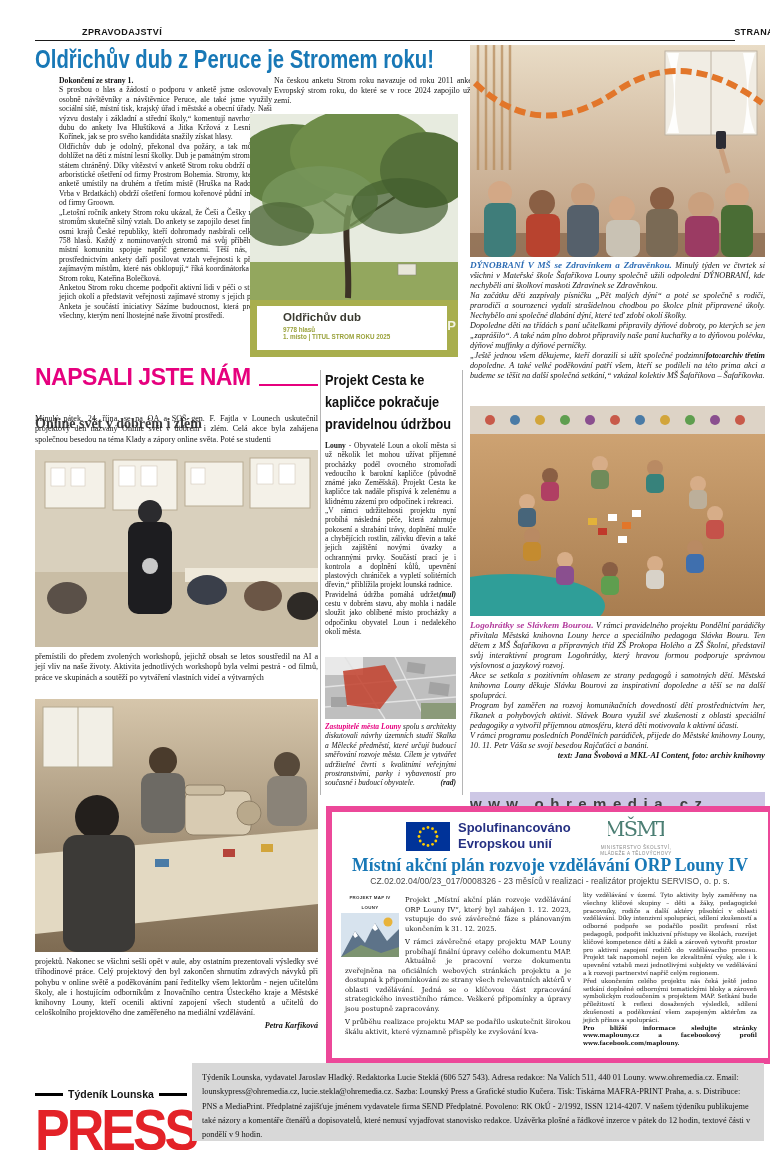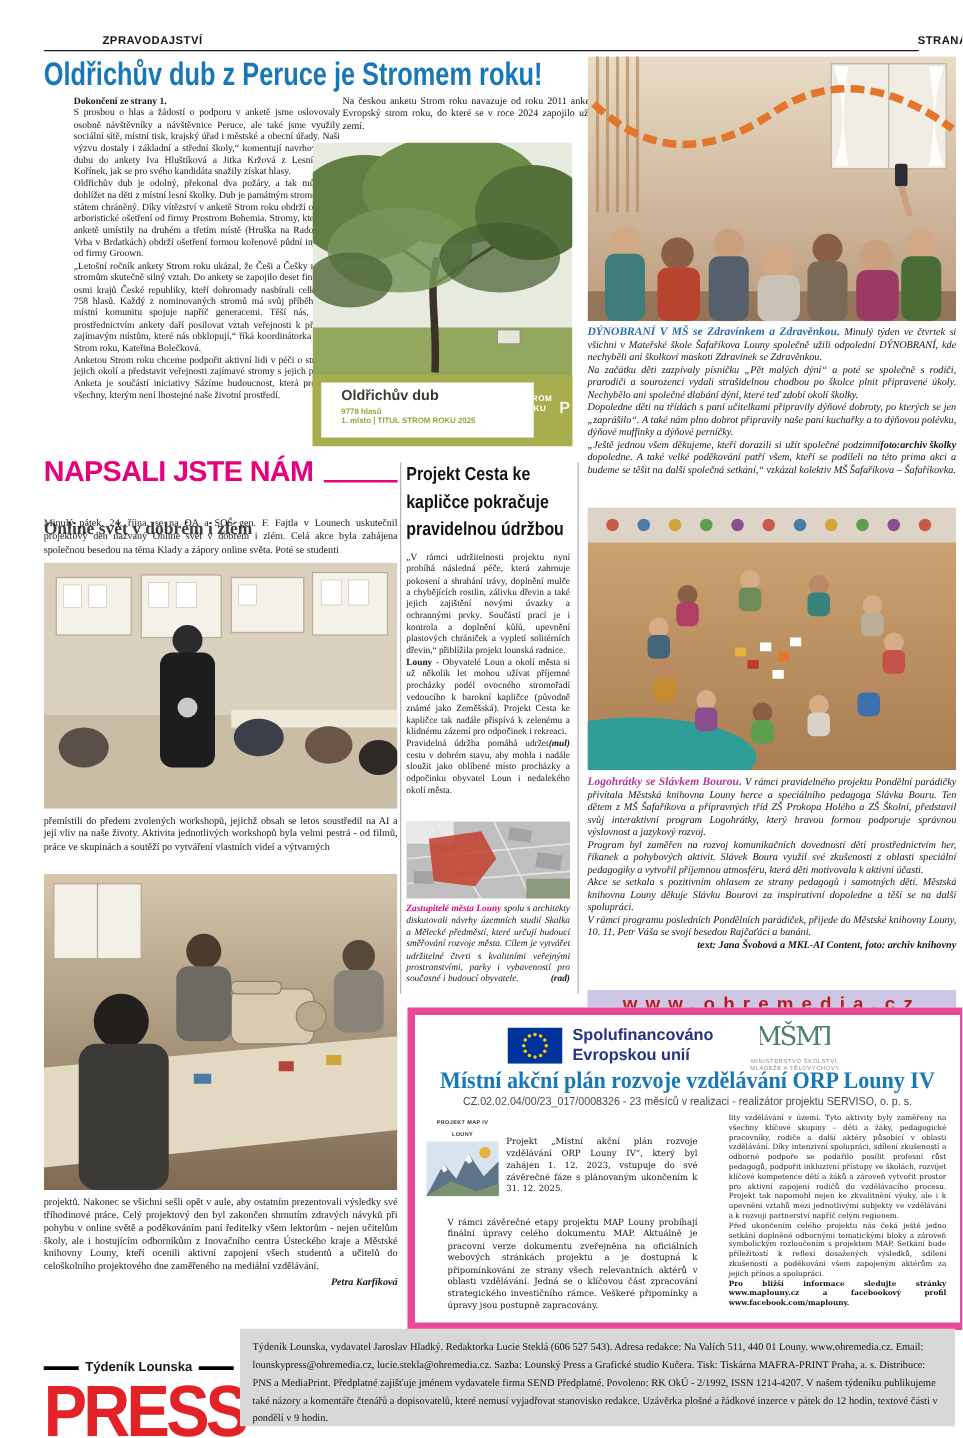--- a/index.html
+++ b/index.html
@@ -23,42 +23,42 @@
   .photo{overflow:hidden;}
   .photo svg{display:block;width:100%;height:100%;}
   .tree-photo{top:114px;left:250px;width:208px;height:186px;}
   .photo1{top:45px;left:470px;width:295px;height:212px;}
   .photo2{top:406px;left:470px;width:295px;height:210px;}
   .photoA{top:450px;left:35px;width:283px;height:197px;}
   .photoB{top:699px;left:35px;width:283px;height:253px;}
   .map-photo{top:657px;left:325px;width:131px;height:62px;}
   
   .tree-cap{top:300px;left:250px;width:208px;height:57px;background:#a8ae4d;}
-  .tree-card{position:absolute;left:7px;top:6px;width:138px;height:34px;background:#fff;padding:5px 16px;}
+  .tree-card{position:absolute;left:7px;top:6px;width:138px;height:34px;background:#fff;padding:5px 26px;}
   .tree-card .t{font-family:"Liberation Sans",sans-serif;font-weight:bold;font-size:11.5px;color:#3a3a30;}
   .tree-card .v{font-family:"Liberation Sans",sans-serif;font-weight:bold;font-size:6.3px;color:#9aa23c;margin-top:3px;}
   .tree-card .m{font-family:"Liberation Sans",sans-serif;font-weight:bold;font-size:6.3px;color:#9aa23c;}
   .strom-logo{position:absolute;right:16px;top:12px;display:flex;gap:4px;align-items:center;}
   .strom-logo .w{font-family:"Liberation Sans",sans-serif;font-weight:bold;font-size:6.5px;
                  line-height:1.1;color:#fff;letter-spacing:.5px;}
   .partner-p{position:absolute;right:2px;top:18px;color:rgba(255,255,255,.85);
              font-family:"Liberation Sans",sans-serif;font-weight:bold;font-size:13px;}
   
   .italcol{font-style:italic;font-size:8.2px;line-height:10px;text-align:justify;}
   .italcol p{margin:0;}
   .dyno{top:260px;left:470px;width:295px;}
   .logoh{top:620px;left:470px;width:295px;}
   .lead-blue{font-weight:bold;color:#2e6db4;font-size:9.2px;}
   .lead-purple{font-weight:bold;color:#b23a9b;font-size:9.2px;}
   .credit{float:right;font-weight:bold;}
   .credit-line{text-align:right;font-weight:bold;}
   
-  .banner{top:792px;left:470px;width:295px;height:24px;background:#cdc7e5;text-align:center;
+  .banner{top:792px;left:470px;width:295px;height:24px;background:#cdc7e5;
           line-height:24px;font-family:"Liberation Sans",sans-serif;font-weight:bold;font-size:15px;
-          letter-spacing:6.5px;color:#b91c1c;}
+          letter-spacing:6.5px;color:#404040;}
   
   .napsali-title{top:366px;left:35px;width:283px;display:flex;align-items:flex-end;}
   .napsali-title .txt{font-family:"Liberation Sans",sans-serif;font-weight:bold;font-size:23px;
           color:#e6007e;line-height:1;letter-spacing:-.5px;}
   .napsali-title .line{flex:1;height:2.5px;background:#e6007e;margin:0 0 3px 8px;}
   .online-sub{top:416px;left:35px;font-weight:bold;font-size:14px;color:#404040;}
   .napP{width:283px;left:35px;font-size:8.1px;line-height:10.3px;text-align:justify;}
   .nap1{top:414px;} .nap2{top:652px;} .nap3{top:957px;}
   .sigline{text-align:right;font-weight:bold;font-style:italic;margin-top:2px;}
   
@@ -78,21 +78,21 @@
             font-weight:bold;font-size:13px;line-height:16px;color:#253082;}
   .msmt{position:absolute;left:244px;top:3px;width:120px;text-align:center;}
   .msmt-cap{font-family:"Liberation Sans",sans-serif;font-size:4.6px;letter-spacing:.5px;
             color:#8a8a8a;line-height:5.6px;}
   .map-headline{position:absolute;top:42px;left:0;width:100%;text-align:center;white-space:nowrap;
             font-weight:bold;font-size:19px;color:#1878b6;transform:scaleX(.93);}
   .map-subhead{position:absolute;top:64px;left:0;width:100%;text-align:center;white-space:nowrap;
             font-family:"Liberation Sans",sans-serif;font-size:9.3px;color:#4a4a4a;transform:scaleX(.92);}
   .map-cols{position:absolute;top:80px;left:9px;width:416px;display:flex;gap:8px;}
   .map-colA{width:234px;font-family:"DejaVu Serif",serif;font-size:6.8px;line-height:9.5px;text-align:justify;}
-  .map-colA p{margin:17px;}
+  .map-colA p{margin:4px;}
   .map-colB{width:174px;font-family:"DejaVu Serif",serif;font-size:5.8px;line-height:7.8px;text-align:justify;}
   .map-colB p{margin:0;}
   .map-note{font-weight:bold;margin-top:4px;}
   .map-logo{float:left;width:58px;margin:1px 6px 3px 0;}
   .map-logo-cap{font-family:"Liberation Sans",sans-serif;font-weight:bold;font-size:4.4px;
             letter-spacing:.3px;text-align:center;color:#333;margin-bottom:1px;}
   
   .press-block{top:1056px;left:35px;width:152px;}
   .masthead-top{display:flex;align-items:center;gap:5px;font-family:"Liberation Sans",sans-serif;
             font-weight:bold;font-size:10.5px;margin-top:32px;}
@@ -206,21 +206,21 @@
     </svg>
   </div>
 
   <section class="abs italcol dyno">
     <p>
       <span class="lead-blue">DÝNOBRANÍ V MŠ se Zdravínkem a Zdravěnkou.</span><span> Minulý týden ve čtvrtek si všichni v Mateřské škole Šafaříkova Louny společně užili odpolední DÝNOBRANÍ, kde nechyběli ani školkoví maskoti Zdravínek se Zdravěnkou.</span>
     </p>
     <p>Na začátku děti zazpívaly písničku „Pět malých dýní“ a poté se společně s rodiči, prarodiči a sourozenci vydali strašidelnou chodbou po školce plnit připravené úkoly. Nechybělo ani společné dlabání dýní, které teď zdobí okolí školky.</p>
     <p>Dopoledne děti na třídách s paní učitelkami připravily dýňové dobroty, po kterých se jen „zaprášilo“. A také nám plno dobrot připravily naše paní kuchařky a to dýňovou polévku, dýňové muffinky a dýňové perníčky.</p>
     <p>
-      <span class="credit">foto:archiv školky</span><span>„Ještě jednou všem děkujeme, kteří dorazili si užít společné podzimní dopoledne. A také velké poděkování patří všem, kteří se podíleli na této prima akci a budeme se těšit na další společná setkání,“ vzkázal kolektiv MŠ Šafaříkova – Šafaříkovka.</span>
+      <span class="credit">foto:archiv třetím</span><span>„Ještě jednou všem děkujeme, kteří dorazili si užít společné podzimní dopoledne. A také velké poděkování patří všem, kteří se podíleli na této prima akci a budeme se těšit na další společná setkání,“ vzkázal kolektiv MŠ Šafaříkova – Šafaříkovka.</span>
     </p>
   </section>
 
   <div class="abs photo photo2">
     <svg viewBox="0 0 295 210" preserveAspectRatio="none">
       <defs>
         <linearGradient id="g2" x1="0" y1="0" x2="0" y2="1">
           <stop offset="0" stop-color="#d3a877"></stop>
             <stop offset="1" stop-color="#a87d50"></stop>
         </linearGradient>
@@ -273,22 +273,22 @@
         <circle cx="228" cy="78" r="8" fill="#d7ad88"></circle>
           <rect x="219" y="84" width="18" height="19" rx="5" fill="#bcaf9a"></rect>
       </g>
     </svg>
   </div>
 
   <section class="abs italcol logoh">
     <p>
       <span class="lead-purple">Logohrátky se Slávkem Bourou.</span><span> V rámci pravidelného projektu Pondělní parádičky přivítala Městská knihovna Louny herce a speciálního pedagoga Slávka Bouru. Ten dětem z MŠ Šafaříkova a přípravných tříd ZŠ Prokopa Holého a ZŠ Školní, představil svůj interaktivní program Logohrátky, který hravou formou podporuje správnou výslovnost a jazykový rozvoj.</span>
     </p>
+    <p>Akce se setkala s pozitivním ohlasem ze strany pedagogů i samotných dětí. Městská knihovna Louny děkuje Slávku Bourovi za inspirativní dopoledne a těší se na další spolupráci.</p>
     <p>Program byl zaměřen na rozvoj komunikačních dovedností dětí prostřednictvím her, říkanek a pohybových aktivit. Slávek Boura využil své zkušenosti z oblasti speciální pedagogiky a vytvořil příjemnou atmosféru, která děti motivovala k aktivní účasti.</p>
-    <p>Akce se setkala s pozitivním ohlasem ze strany pedagogů i samotných dětí. Městská knihovna Louny děkuje Slávku Bourovi za inspirativní dopoledne a těší se na další spolupráci.</p>
     <p>V rámci programu posledních Pondělních parádiček, přijede do Městské knihovny Louny, 10. 11. Petr Váša se svojí besedou Rajčaťáci a banáni.</p>
     <p class="credit-line">text: Jana Švobová a MKL-AI Content, foto: archiv knihovny</p>
   </section>
 
   <div class="abs banner">
     <span>www.ohremedia.cz</span>
   </div>
 
   <div class="abs napsali-title">
     <span class="txt">NAPSALI JSTE NÁM</span>
@@ -356,24 +356,24 @@
     </svg>
   </div>
 
   <div class="abs napP nap3">
     <p style="margin:0;">projektů. Nakonec se všichni sešli opět v aule, aby ostatním prezentovali výsledky své tříhodinové práce. Celý projektový den byl zakončen shrnutím zdravých návyků při pohybu v online světě a poděkováním paní ředitelky všem lektorům - nejen učitelům školy, ale i hostujícím odborníkům z Inovačního centra Ústeckého kraje a Městské knihovny Louny, kteří ocenili aktivní zapojení všech studentů a učitelů do celoškolního projektového dne zaměřeného na mediální vzdělávání.</p>
     <div class="sigline">Petra Karfíková</div>
   </div>
 
   <h2 class="abs kap-head" style="margin:0;">Projekt Cesta ke kapličce pokračuje pravidelnou údržbou</h2>
   <section class="abs kap-body">
-    <p>„V rámci udržitelnosti projektu nyní probíhá následná péče, která zahrnuje pokosení a shrabání trávy, doplnění mulče a chybějících rostlin, zálivku dřevin a také jejich zajištění novými úvazky a ochrannými prvky. Součástí prací je i kontrola a doplnění kůlů, upevnění plastových chrániček a vypletí solitérních dřevin,“ přiblížila projekt lounská radnice.</p>
     <p>
       <b>Louny</b><span> - Obyvatelé Loun a okolí města si už několik let mohou užívat příjemné procházky podél ovocného stromořadí vedoucího k barokní kapličce (původně známé jako Zeměšská). Projekt Cesta ke kapličce tak nadále přispívá k zelenému a klidnému zázemí pro odpočinek i rekreaci.</span>
     </p>
+    <p>„V rámci udržitelnosti projektu nyní probíhá následná péče, která zahrnuje pokosení a shrabání trávy, doplnění mulče a chybějících rostlin, zálivku dřevin a také jejich zajištění novými úvazky a ochrannými prvky. Součástí prací je i kontrola a doplnění kůlů, upevnění plastových chrániček a vypletí solitérních dřevin,“ přiblížila projekt lounská radnice.</p>
     <p>
       <span class="kap-sig">(mul)</span><span>Pravidelná údržba pomáhá udržet cestu v dobrém stavu, aby mohla i nadále sloužit jako oblíbené místo procházky a odpočinku obyvatel Loun i nedalekého okolí města.</span>
     </p>
   </section>
 
   <div class="abs photo map-photo">
     <svg viewBox="0 0 131 62" preserveAspectRatio="none">
       <rect width="131" height="62" fill="#bfbfbf"></rect>
       <rect width="38" height="18" fill="#e9e9e9"></rect>
       <g stroke="#e3e3e3" stroke-width="1.4">

